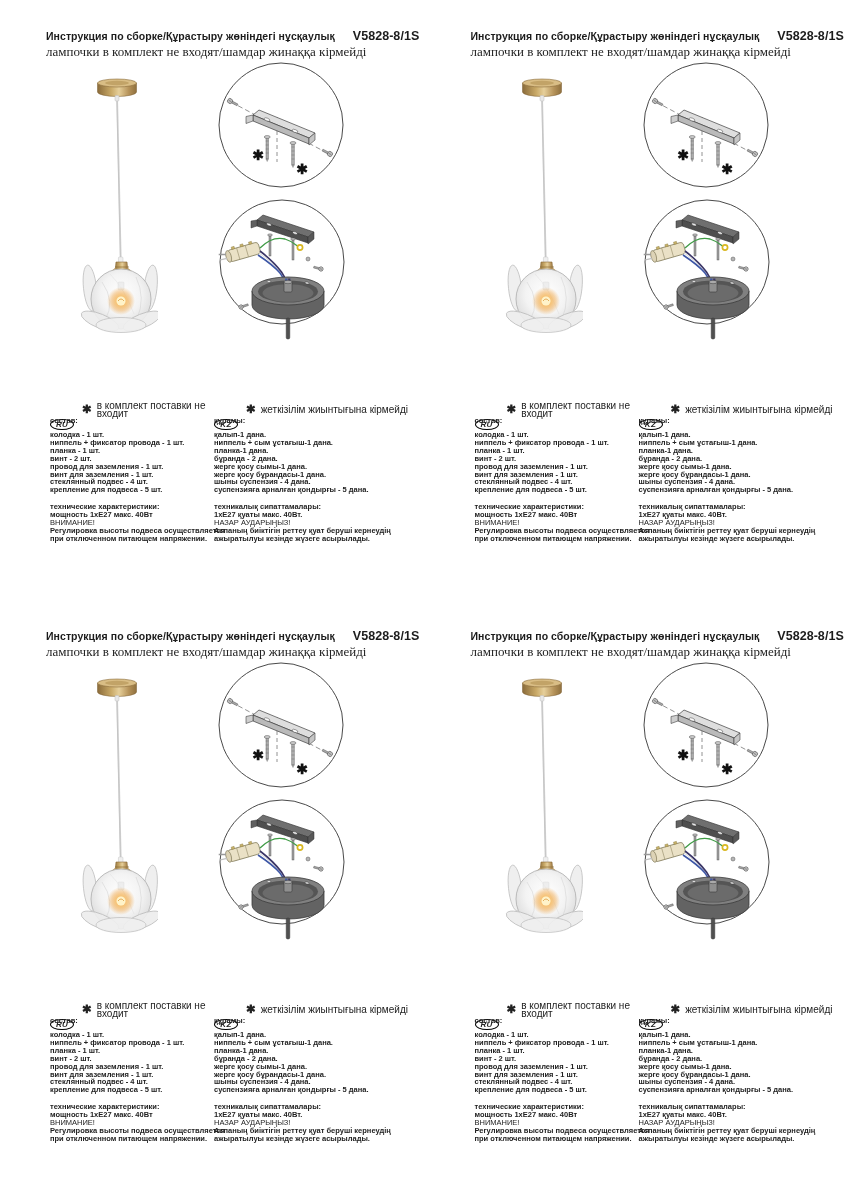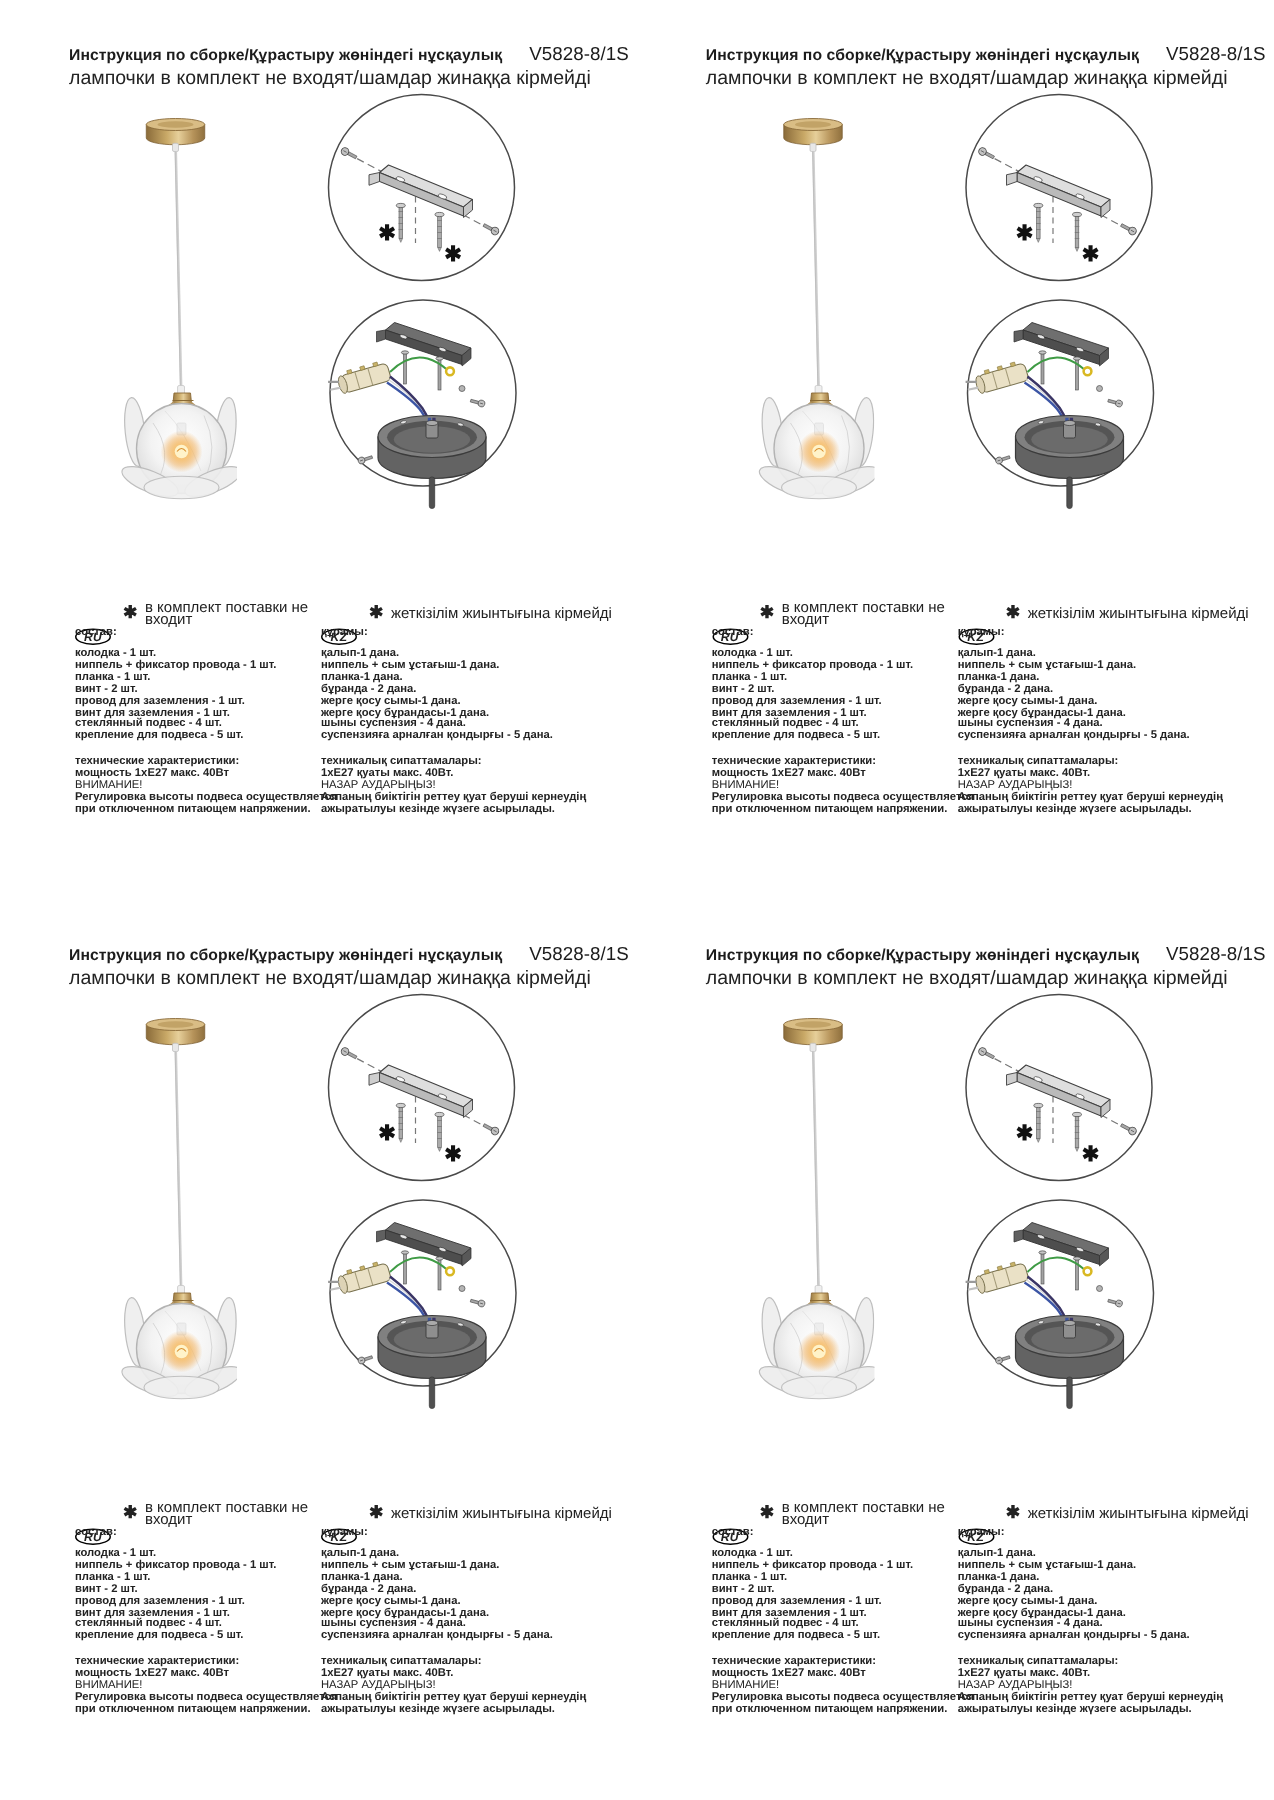--- a/index.html
+++ b/index.html
@@ -5,22 +5,22 @@
   html,body { margin:0; padding:0; background:#ffffff; }
   body { width:849px; height:1200px; overflow:hidden;
          font-family:"Liberation Sans", sans-serif; color:#1c1c1c; }
   #sheet { display:grid; grid-template-columns:424.5px 424.5px; grid-template-rows:600px 600px;
            width:849px; height:1200px; background:#fff; }
   .quadrant { position:relative; overflow:hidden; }
 
   
   .hdr { position:absolute; left:46px; top:29px; width:360px; white-space:nowrap; }
   .hdr-l1 { font-size:10.5px; font-weight:bold; letter-spacing:0.05px; }
-  .hdr-model { font-size:12.5px; font-weight:normal; margin-left:18px; }
-  .hdr-l2 { font-size:13px; margin-top:1px; color:#232323; }
+  .hdr-model { font-size:12.5px; font-weight:bold; margin-left:18px; }
+  .hdr-l2 { font-size:13px; margin-top:1px; color:#232323;font-family:Liberation Serif, serif; }
 
   
   .lamp  { position:absolute; left:74px;  top:74px;  }
   .circ1 { position:absolute; left:218px; top:62px;  }
   .circ2 { position:absolute; left:217px; top:199px; }
 
   
   .col { position:absolute; top:403px; font-size:7.5px; line-height:8px; font-weight:bold; color:#222; }
   .col.ru { left:50px;  width:185px; }
   .col.kz { left:214px; width:196px; }

